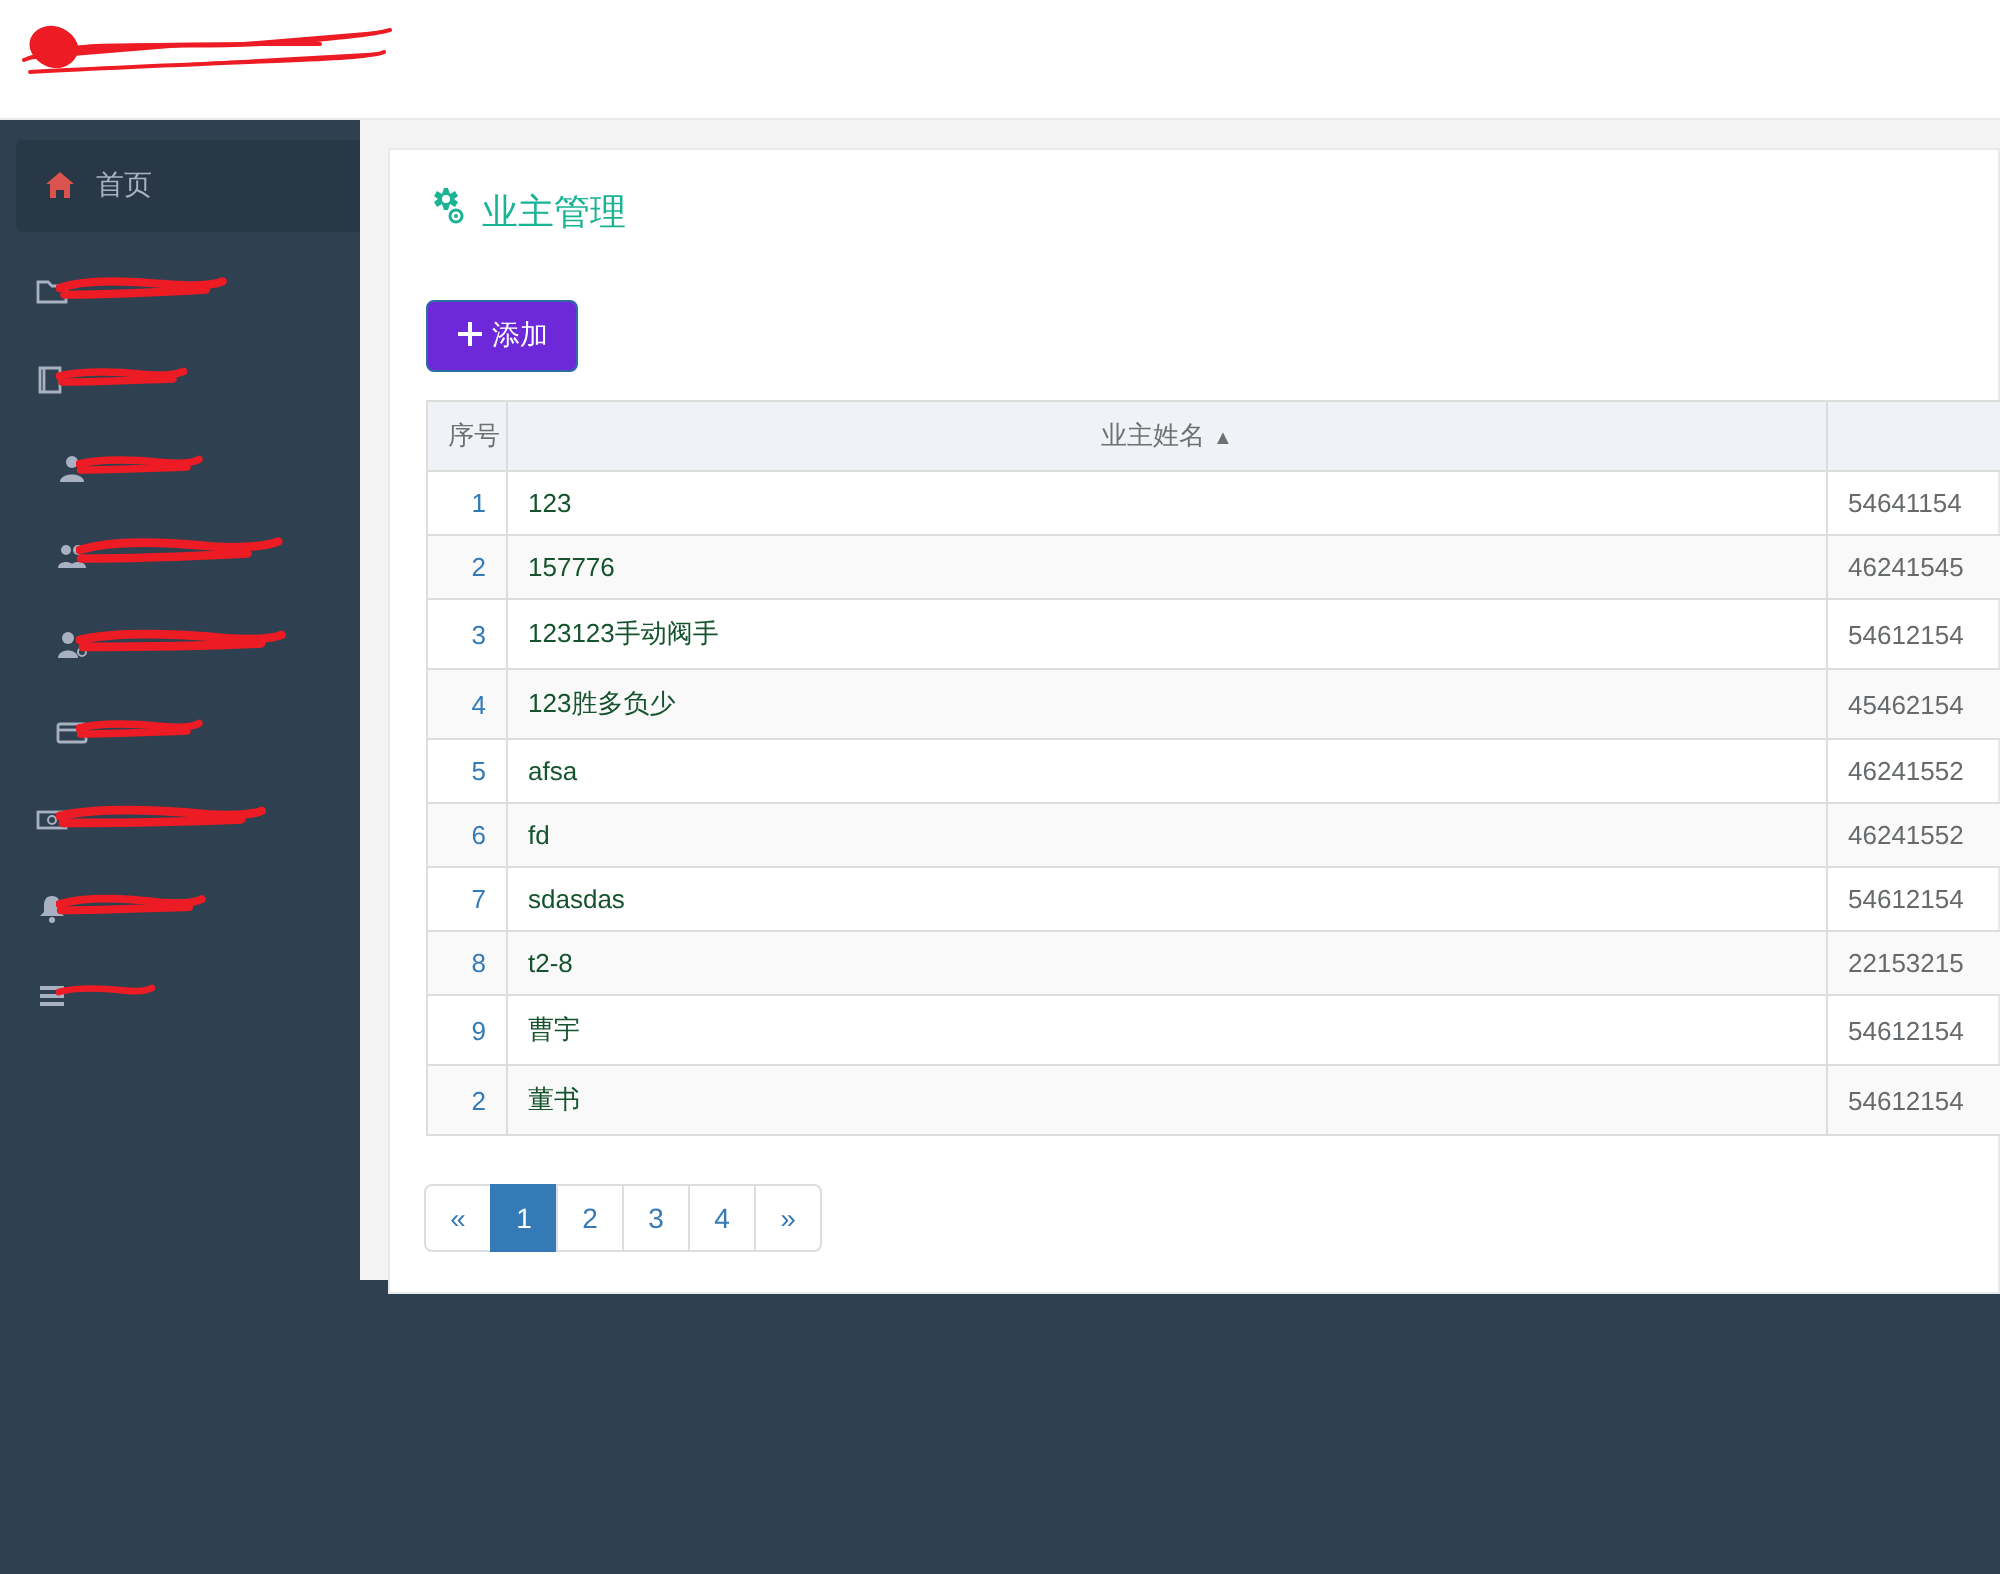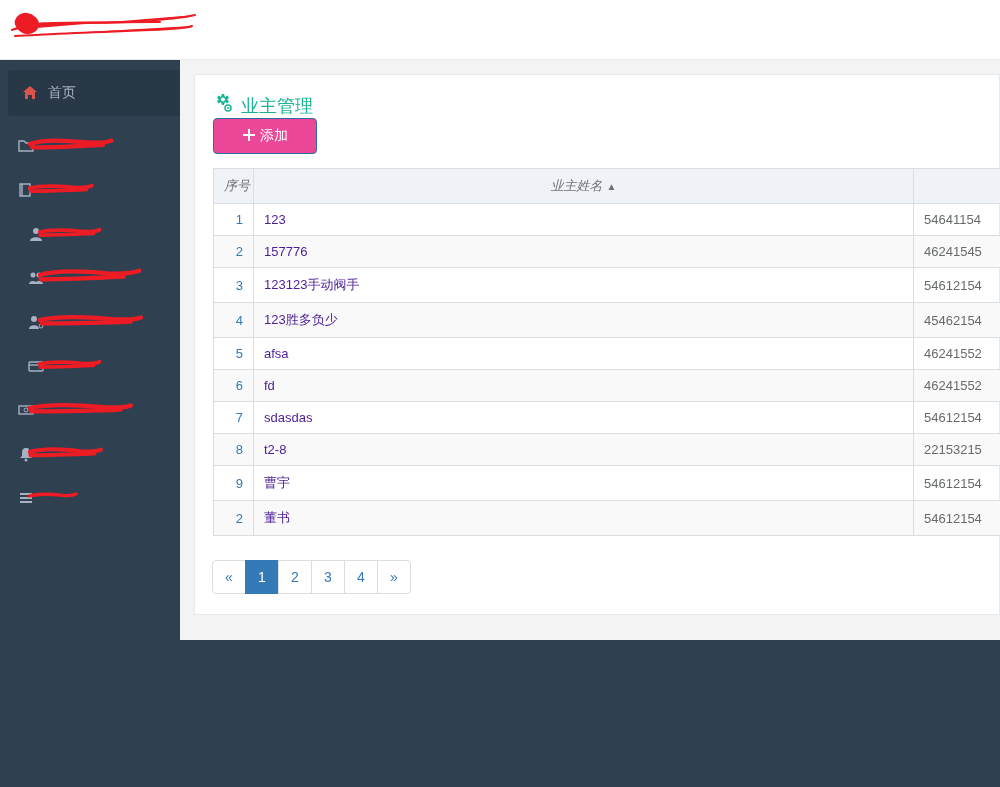--- a/index.html
+++ b/index.html
@@ -79,33 +79,34 @@
   border: 1px solid #e7eaec;
   padding: 18px 0 20px 18px;
 }
 .panel-title {
   display: flex;
   align-items: center;
   gap: 8px;
   color: #1ab394;
   font-size: 18px;
   font-weight: 500;
+  margin-bottom: 32px;
   text-align: right;
 }
 .panel-title svg { width: 20px; height: 20px; fill: #1ab394; }
 
 .btn-add {
   display: inline-flex;
   align-items: center;
   gap: 4px;
-  background: #ec4899;
+  background: #6d28d9;
   color: #fff;
   border: 1px solid #2e6da4;
   border-radius: 4px;
-  padding: 8px 28px;
+  padding: 8px 14px;
   font-size: 14px;
   cursor: pointer;
   margin-bottom: 14px;
 }
 .btn-add svg { width: 14px; height: 14px; fill: #fff; }
 
 
 table.data-table {
   width: 100%;
   border-collapse: collapse;
@@ -117,28 +118,27 @@
   text-align: left;
   font-size: 13px;
   white-space: nowrap;
   overflow: hidden;
 }
 .data-table th {
   background: #eff3f8;
   color: #707070;
   font-weight: 500;
   text-align: center;
-  font-style: italic;
 }
 .data-table td.idx {
   text-align: right;
   color: #337ab7;
   width: 40px;
 }
-.data-table td.name { color: #4c1d95; margin-top: 24px; }
+.data-table td.name { color: #14532d; margin-top: 24px; }
 .data-table td.val { color: #676a6c; }
 .data-table tr:nth-child(even) td { background: #f9f9f9; }
 .col-idx { width: 40px; }
 .col-name { width: 660px; }
 .col-val { width: 90px; }
 .sort-caret { font-size: 10px; margin-left: 4px; }
 
 
 .pagination {
   display: flex;

